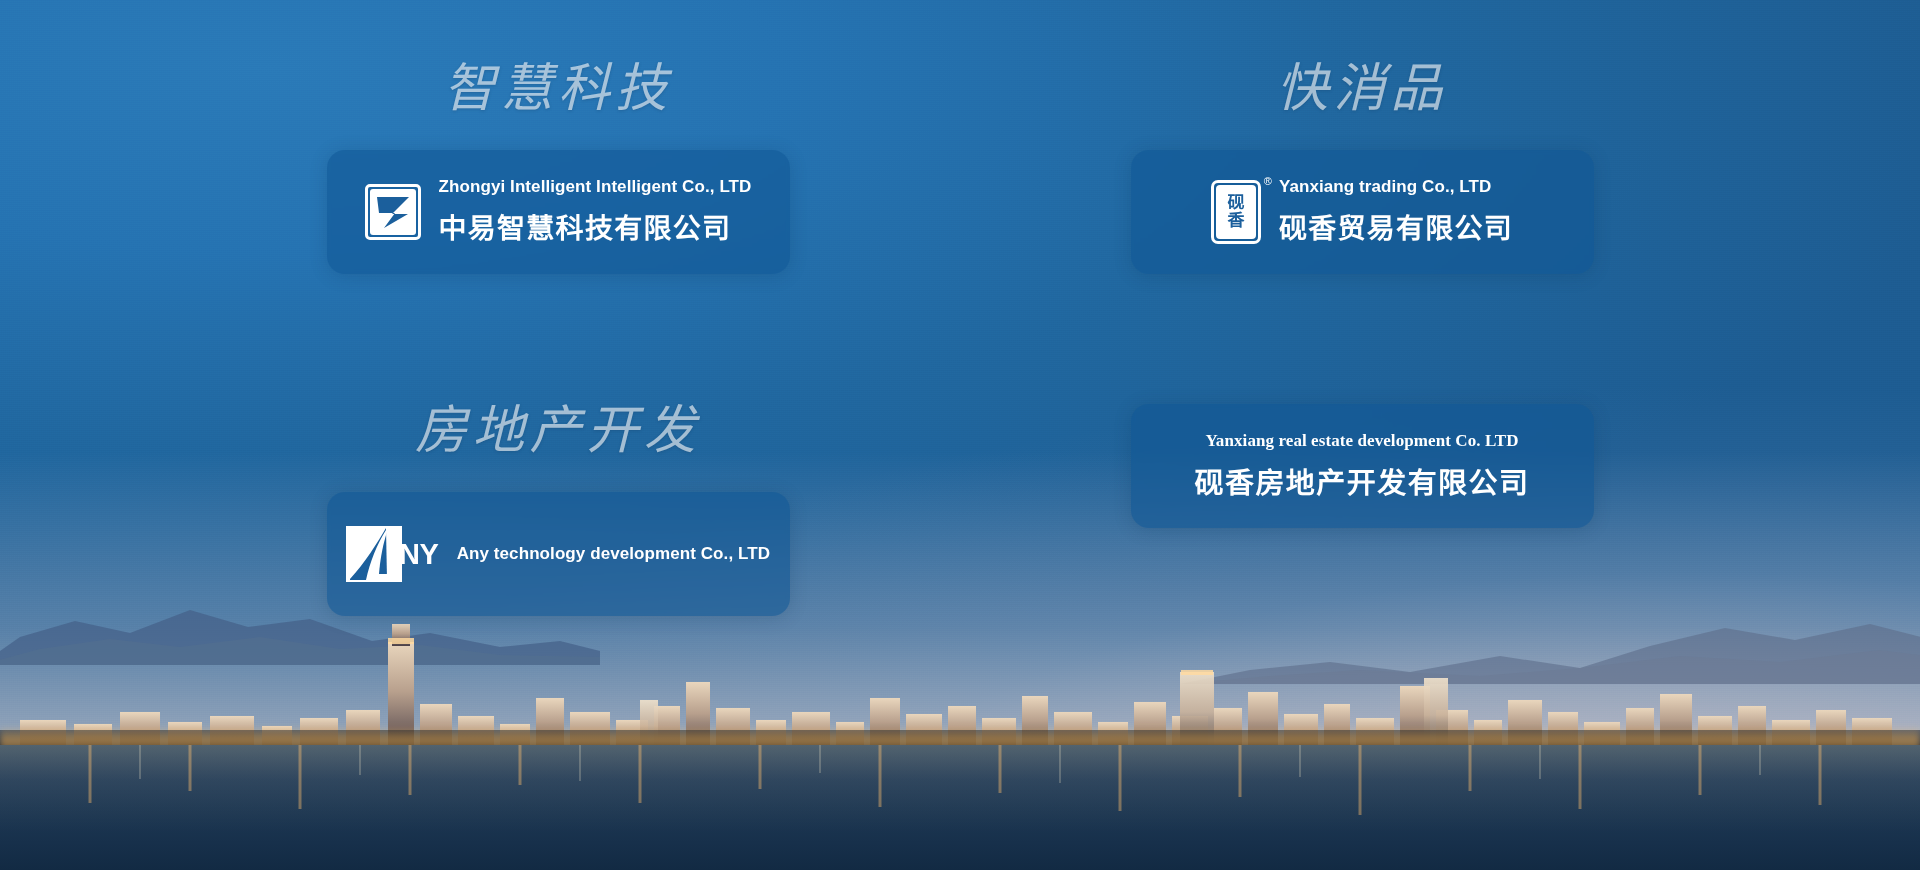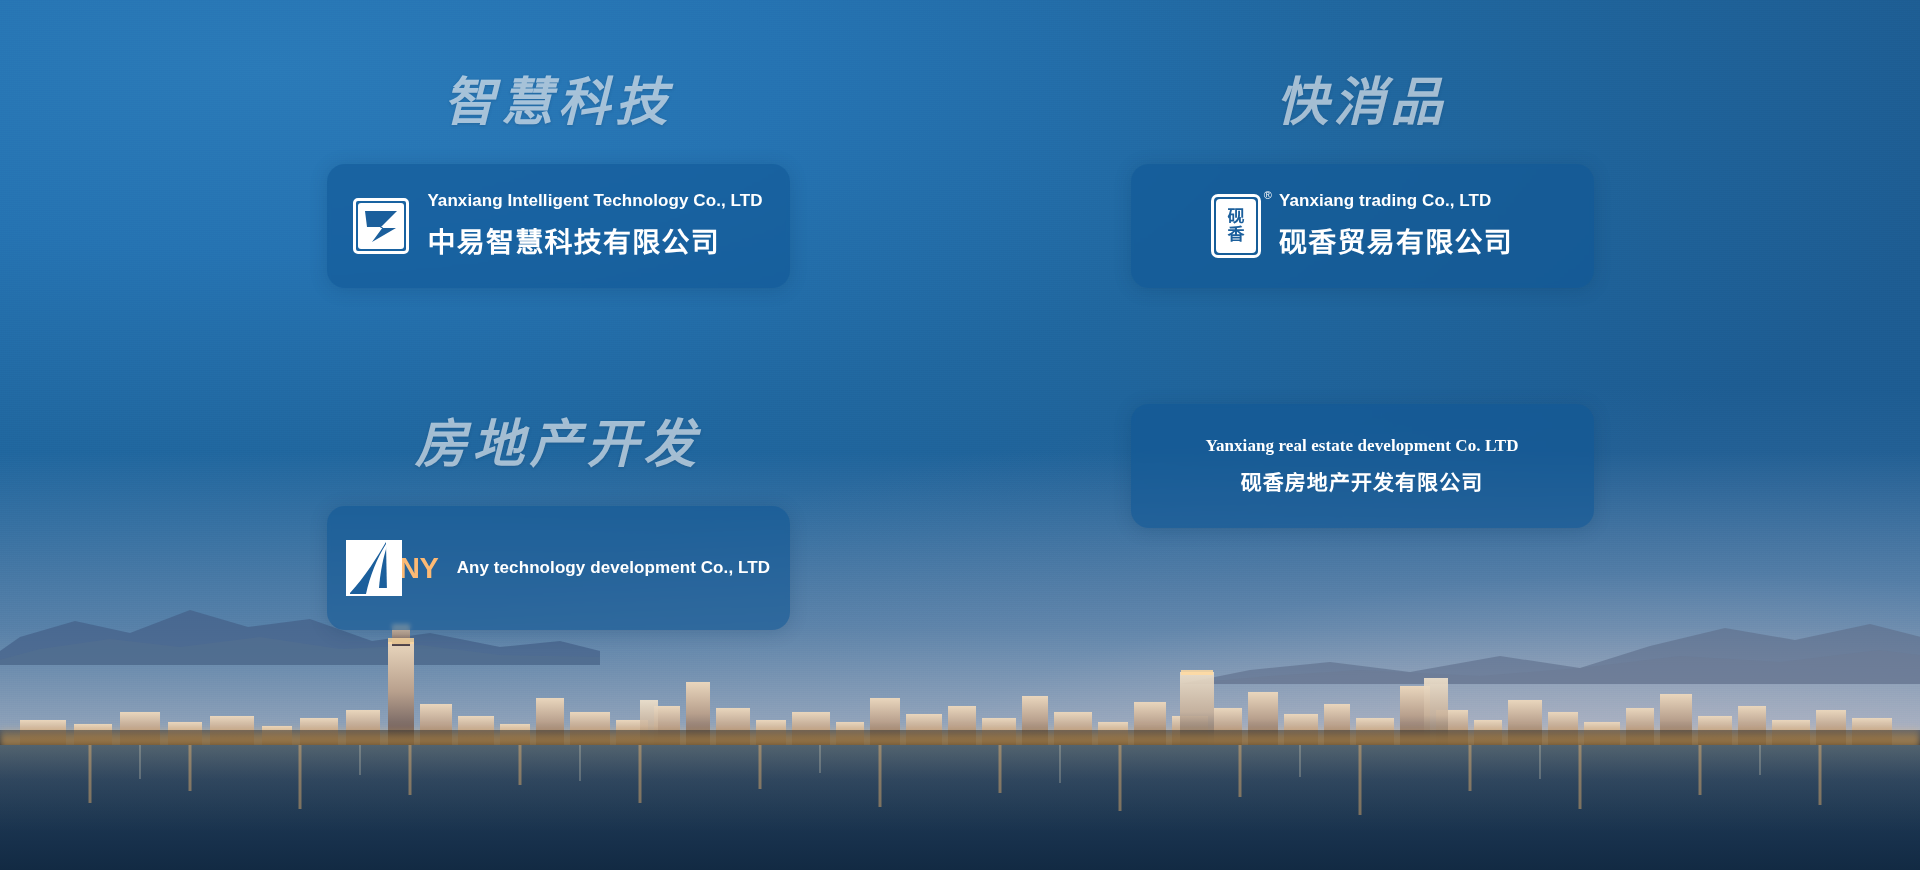--- a/index.html
+++ b/index.html
@@ -64,27 +64,27 @@
     padding:62px 235px 168px 235px;
     box-sizing:border-box;
     column-gap:158px;
     row-gap:0px;
   }
   .cell{position:relative;display:flex;flex-direction:column;align-items:center;}
   .cell.row2{padding-top:22px;}
 
   .seg-title{
     font-size:52px;
-    font-weight:700;
+    font-weight:400;
     font-style:italic;
     letter-spacing:.10em;
     color:rgba(255,255,255,0.60);
     text-shadow:0 1px 3px rgba(20,60,100,0.28);
     line-height:1;
-    margin:14px 0 36px 0;
+    margin:0 0 36px 0;
     white-space:nowrap;
     user-select:none;
   }
 
   .card{
     width:463px;
     min-height:124px;
     border-radius:18px;
     background:rgba(16,86,148,0.58);
     backdrop-filter:blur(2px);
@@ -112,21 +112,21 @@
     color:#ffffff;
     font-size:28px;
     font-weight:700;
     letter-spacing:.045em;
     line-height:1.3;
     margin-top:14px;
     white-space:nowrap;
   }
   .card.no-logo .names{align-items:center;text-align:center;font-family:Liberation Serif, serif;}
   .card.no-logo .name-en{font-size:17px;}
-  .card.no-logo .name-cn{font-size:21px;letter-spacing:.05em;}
+  .card.no-logo .name-cn{font-size:29px;letter-spacing:.05em;}
 
   
   .logo-z{position:relative;width:56px;height:56px;}
   .logo-z .frame{
     position:absolute;inset:0;
     border:3px solid #fff;border-radius:5px;
     box-sizing:border-box;
   }
   .logo-z .inner{
     position:absolute;inset:5px;background:#fff;border-radius:3px;
@@ -143,21 +143,21 @@
   .logo-y .gz{color:#1b5f9c;font-size:17px;font-weight:700;line-height:1.05;font-family:"DejaVu Sans","Liberation Sans",sans-serif;}
   .logo-y-wrap{position:relative;}
   .logo-y-reg{
     position:absolute;right:-11px;top:-4px;color:#fff;font-size:11px;line-height:1;
   }
 
   
   .logo-any{display:flex;align-items:center;gap:0px;}
   .logo-any .sq{position:relative;width:56px;height:56px;background:#fff;}
   .logo-any .sq svg{position:absolute;inset:0;width:100%;height:100%;}
-  .logo-any .ny{color:#fdba74;font-size:29px;font-weight:700;letter-spacing:-.01em;margin-left:-3px;}
+  .logo-any .ny{color:#ffffff;font-size:29px;font-weight:700;letter-spacing:-.01em;margin-left:-3px;}
 </style>
 </head>
 <body>
 
 <div id="stage">
 
   <div class="bg-sky"></div>
   <div class="bg-sky-haze"></div>
   <div class="bg-noise"></div>
 
@@ -297,21 +297,21 @@
           <div class="logo-z">
             <div class="frame"></div>
             <div class="inner"></div>
             <svg viewBox="0 0 46 46">
               <path d="M7 8 H39 L22 25 H38 L14 39 L25 24 H9 Z" fill="#1b5f9c"></path>
               <path d="M9 10 H36 L20 24 H34" fill="none" stroke="#1b5f9c" stroke-width="0"></path>
             </svg>
           </div>
         </div>
         <div class="names">
-          <div class="name-en">Yanxiang Intelligent Technology Co., LTD</div>
+          <div class="name-en">Zhongyi Intelligent Intelligent Co., LTD</div>
           <div class="name-cn">中易智慧科技有限公司</div>
         </div>
       </div>
     </div>
 
     <div class="cell">
       <h2 class="seg-title">快消品</h2>
       <div class="card">
         <div class="logo">
           <div class="logo-y-wrap">

